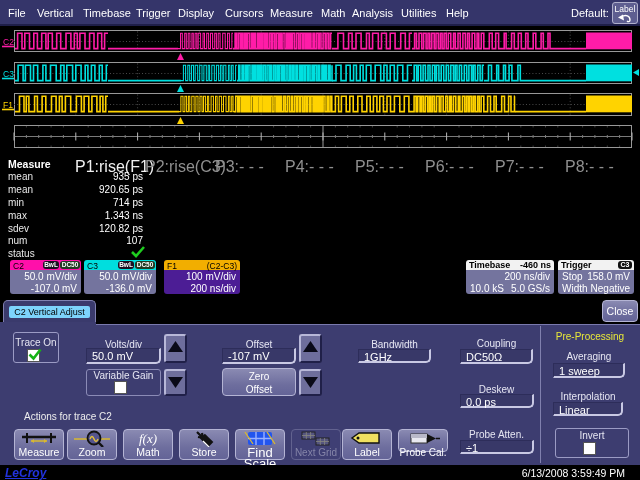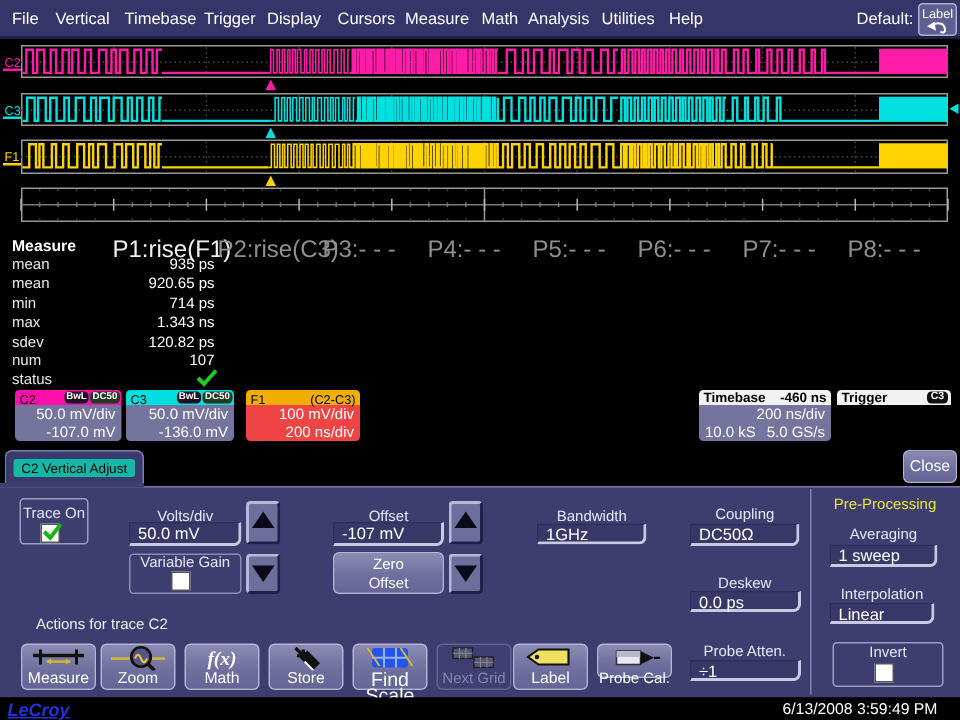--- a/index.html
+++ b/index.html
@@ -286,37 +286,38 @@
       <span class="badge" style="left:34px;width:16px;background:#1c1022">BwL</span>
       <span class="badge" style="left:51px;width:20px;background:#233a23">DC50</span>
     </div>
     <div class="dbody" style="background:#74749e;height:23px">50.0 mV/div<br>-136.0 mV</div>
   </div>
 <div class="dbox" style="left:164px;width:76px">
     <div class="dhead" style="background:#f2ae00">
       <span style="position:absolute;left:3px;top:0.5px">F1</span>
       <span style="position:absolute;right:3px;top:0.5px;font-size:8.5px">(C2-C3)</span>
     </div>
-    <div class="dbody" style="background:#ef4444;height:23px">100 mV/div<br>200 ns/div</div>
+    <div class="dbody" style="background:#4c1d95;height:23px">100 mV/div<br>200 ns/div</div>
   </div>
 <div class="dbox" style="left:466px;width:88px">
     <div class="dhead" style="background:#f2f2f2;font-size:9px;font-weight:bold">
       <span style="position:absolute;left:3px">Timebase</span>
       <span style="position:absolute;right:3px">-460 ns</span>
     </div>
     <div class="dbody" style="background:#74749e;height:23px">200 ns/div<br><span style="float:left">10.0 kS</span>5.0 GS/s</div>
   </div>
 <div class="dbox" style="left:558px;width:76px">
     <div class="dhead" style="background:#f2f2f2;font-size:9px;font-weight:bold">
       <span style="position:absolute;left:3px">Trigger</span>
       <span class="badge" style="right:2px;width:14px;background:#111;font-size:7px">C3</span>
     </div>
+    <div class="dbody" style="background:#74749e;height:23px"><span style="float:left">Stop</span>158.0 mV<br><span style="float:left">Width</span>Negative</div>
   </div>
 <div class="abs" style="left:3px;top:300px;width:93px;height:25px;background:#3a3a6c;border:1px solid #8080b0;border-bottom:none;border-radius:5px 5px 0 0;box-sizing:border-box">
-    <div style="position:absolute;left:5px;top:5px;width:81px;height:12px;background:#14b8a6;border-radius:2px;color:#000;font-size:9px;text-align:center;line-height:12px">C2 Vertical Adjust</div>
+    <div style="position:absolute;left:5px;top:5px;width:81px;height:12px;background:#7dd3fc;border-radius:2px;color:#000;font-size:9px;text-align:center;line-height:12px">C2 Vertical Adjust</div>
   </div>
 <div class="btn" style="left:602px;top:300px;width:36px;height:22px;line-height:21px;font-size:10.5px">Close</div>
 <div class="abs" style="left:0;top:324px;width:640px;height:141px;background:#3d3d70;border-top:1px solid #7a7aae;box-sizing:border-box"></div>
 <div class="abs" style="left:0;top:322px;width:96px;height:3px;background:#3d3d70"></div>
 <div class="grp" style="left:13px;top:332px;width:46px;height:31px"></div>
 <div class="lbl" style="left:13px;top:337px;width:46px">Trace On</div>
 <div class="cb" style="left:27px;top:349px"></div>
 <svg class="abs" style="left:26px;top:346px" width="17" height="17">
     <path d="M3.5 8.5 L7.5 12.5 L14.5 3.5" stroke="#17b317" stroke-width="2.6" fill="none"></path>
   </svg>
@@ -371,21 +372,21 @@
     <div style="height:17px"><svg width="44" height="17">
         <path d="M4 9 H40" stroke="#d8b830" stroke-width="1.6"></path>
         <circle cx="24" cy="8" r="6.5" fill="#55558c" stroke="#111" stroke-width="1.8"></circle>
         <path d="M20 9 q2 -5 4 0 t4 0" stroke="#e6c235" stroke-width="1.4" fill="none"></path>
         <path d="M28.5 12.5 L33 17" stroke="#111" stroke-width="2.4"></path>
       </svg></div>
     <div style="font-size:10.5px;line-height:11px">Zoom</div>
   </div>
 <div class="btn" style="left:123px;top:429px;width:50px;height:31px;">
     <div style="height:17px">
-      <div style="color:#fff;font-size:13px;font-weight:bold;font-family:'Liberation Serif',serif;font-style:italic;line-height:17px">f(x)</div>
+      <div style="color:#fff;font-size:13px;font-weight:normal;font-family:'Liberation Serif',serif;font-style:italic;line-height:17px">f(x)</div>
     </div>
     <div style="font-size:10.5px;line-height:11px">Math</div>
   </div>
 <div class="btn" style="left:179px;top:429px;width:50px;height:31px;">
     <div style="height:17px"><svg width="30" height="17">
         <path d="M8 2 L14 8 M14 8 l-1 -5 M14 8 l-5 -1" stroke="#111" stroke-width="2.2"></path>
         <rect x="12" y="7" width="12" height="7" transform="rotate(45 18 10)" fill="#111"></rect>
         <path d="M14 11 l6 6" stroke="#fff" stroke-width="1.2"></path>
       </svg></div>
     <div style="font-size:10.5px;line-height:11px">Store</div>

